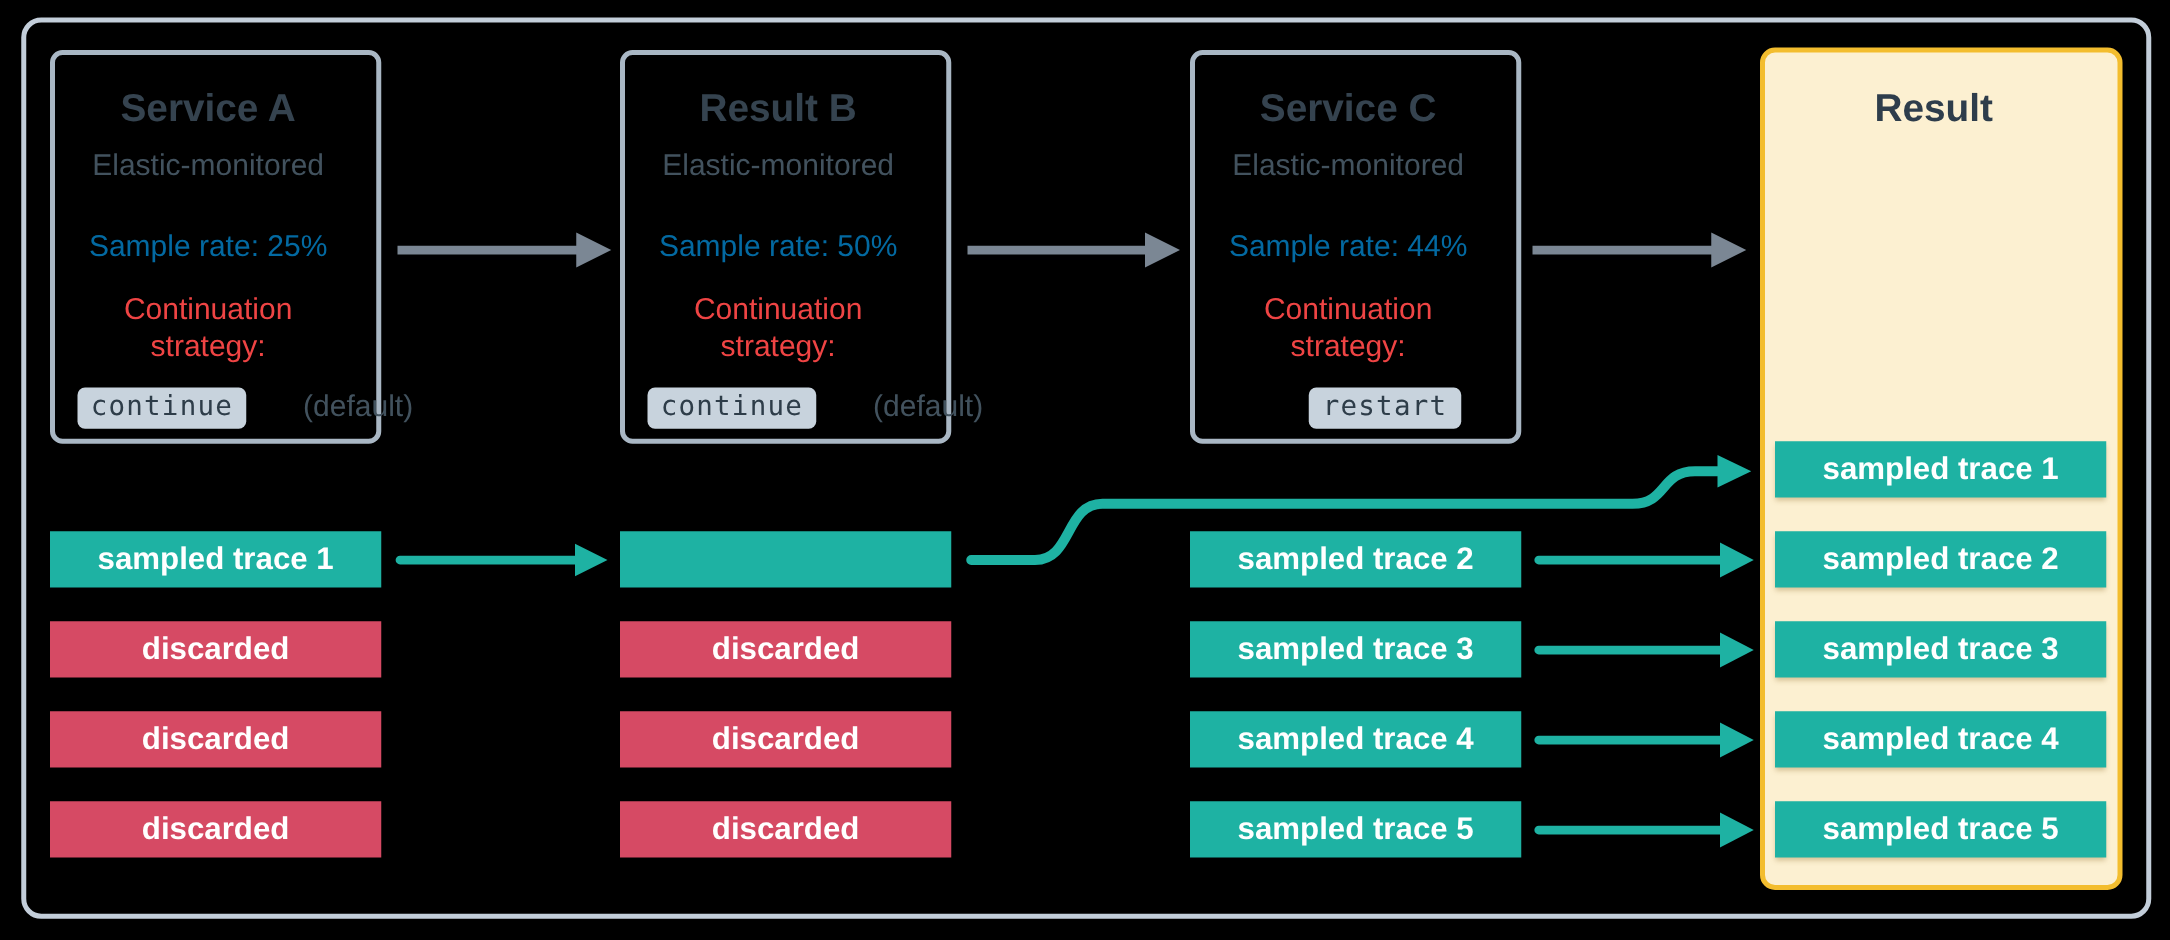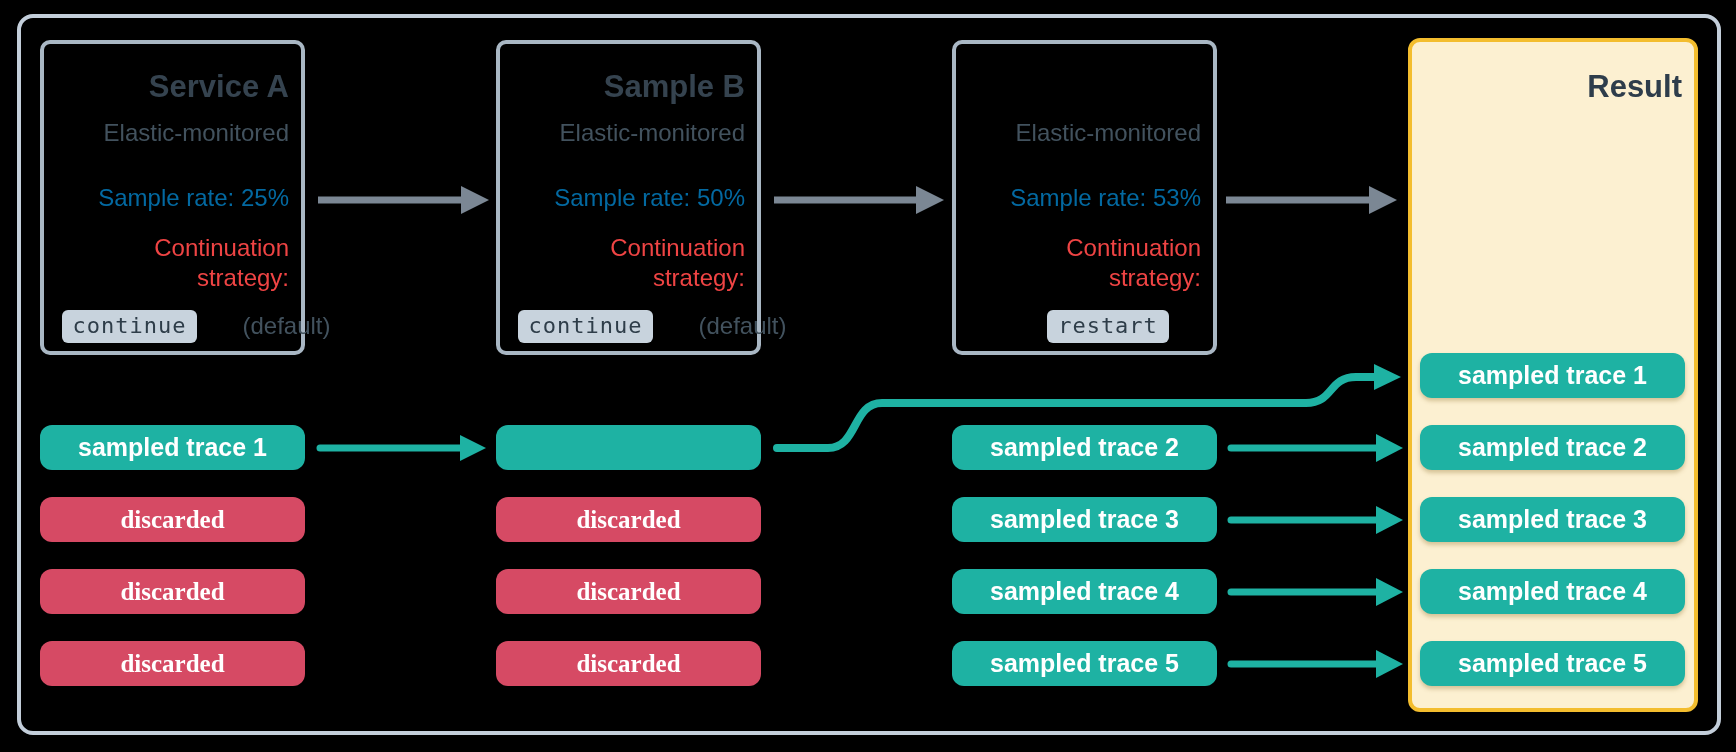--- a/index.html
+++ b/index.html
@@ -10,47 +10,47 @@
   .frame{
     position:absolute;left:17px;top:14px;width:1704px;height:721px;
     border:4px solid #c3ceda;border-radius:16px;box-sizing:border-box;
   }
   
   .service-box{
     position:absolute;top:40px;width:265px;height:315px;box-sizing:border-box;
     border:4px solid #a9b7c4;border-radius:10px;
   }
   .svc-a{left:40px}.svc-b{left:496px}.svc-c{left:952px}
-  .line{position:absolute;left:0;right:12px;text-align:right;}
+  .line{position:absolute;left:0;right:12px;text-align:center;}
   .svc-title{top:25px;font-size:31px;font-weight:bold;color:#35434f;line-height:36px;}
   .svc-monitored{top:75px;font-size:24px;font-weight:500;color:#42525e;line-height:28px;}
   .svc-sample{top:140px;font-size:24px;font-weight:500;color:#0369a1;line-height:28px;}
   .svc-strategy{top:189px;font-size:24px;font-weight:500;color:#ef4444;line-height:30px;}
   .badge-row{position:absolute;left:0;right:0;top:263px;height:38px;
     display:flex;align-items:center;justify-content:center;gap:9px;padding-left:47px;}
   .badge{
     background:#c8d3dd;border-radius:6px;padding:3px 11px 5px 11px;
     font-family:"DejaVu Sans Mono","Liberation Mono",monospace;
     font-size:22px;color:#2e3d49;letter-spacing:1px;
   }
   .badge-suffix{font-size:24px;font-weight:500;color:#42525e;margin-left:36px;}
   
   .result-box{
     position:absolute;left:1408px;top:38px;width:290px;height:674px;box-sizing:border-box;
     background:#fcf0d1;border:4px solid #f3bd2e;border-radius:12px;
   }
   .result-title{top:27px;font-size:31px;font-weight:bold;color:#2e3d4b;line-height:36px;}
   
   .trace{
-    position:absolute;width:265px;height:45px;border-radius:12px;box-sizing:border-box;
+    position:absolute;width:265px;height:45px;border-radius:0;box-sizing:border-box;
     display:flex;align-items:center;justify-content:center;
     color:#fff;font-size:25px;font-weight:600;
   }
   .trace.teal{background:#1eb2a3;}
-  .trace.red{background:#d64a64;font-family:Liberation Serif, serif;}
+  .trace.red{background:#d64a64;}
   .result-box .trace{left:8px;box-shadow:0 3px 4px rgba(140,110,40,.35);}
   .col-a{left:40px}.col-b{left:496px}.col-c{left:952px}
   .row1{top:425px}.row2{top:497px}.row3{top:569px}.row4{top:641px}
   .rrow0{top:311px}.rrow1{top:383px}.rrow2{top:455px}.rrow3{top:527px}.rrow4{top:599px}
   
   .arrows{position:absolute;left:0;top:0;width:1736px;height:752px;pointer-events:none;}
 </style>
 </head>
 <body>
 
@@ -65,36 +65,37 @@
       <div>Continuation</div>
       <div>strategy:</div>
     </div>
     <div class="badge-row">
       <span class="badge">continue</span>
       <span class="badge-suffix">(default)</span>
     </div>
   </div>
 
   <div class="service-box svc-b">
-    <div class="line svc-title">Sample B</div>
+    <div class="line svc-title">Result B</div>
     <div class="line svc-monitored">Elastic-monitored</div>
     <div class="line svc-sample">Sample rate: 50%</div>
     <div class="line svc-strategy">
       <div>Continuation</div>
       <div>strategy:</div>
     </div>
     <div class="badge-row">
       <span class="badge">continue</span>
       <span class="badge-suffix">(default)</span>
     </div>
   </div>
 
   <div class="service-box svc-c">
+    <div class="line svc-title">Service C</div>
     <div class="line svc-monitored">Elastic-monitored</div>
-    <div class="line svc-sample">Sample rate: 53%</div>
+    <div class="line svc-sample">Sample rate: 44%</div>
     <div class="line svc-strategy">
       <div>Continuation</div>
       <div>strategy:</div>
     </div>
     <div class="badge-row">
       <span class="badge">restart</span>
     </div>
   </div>
 
   <div class="result-box">

